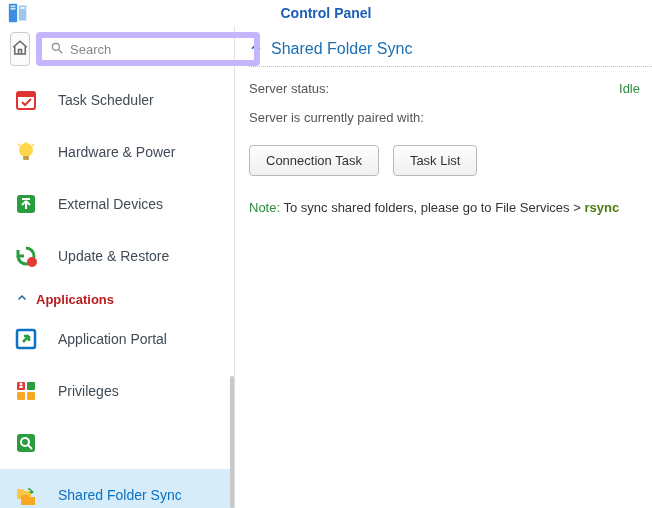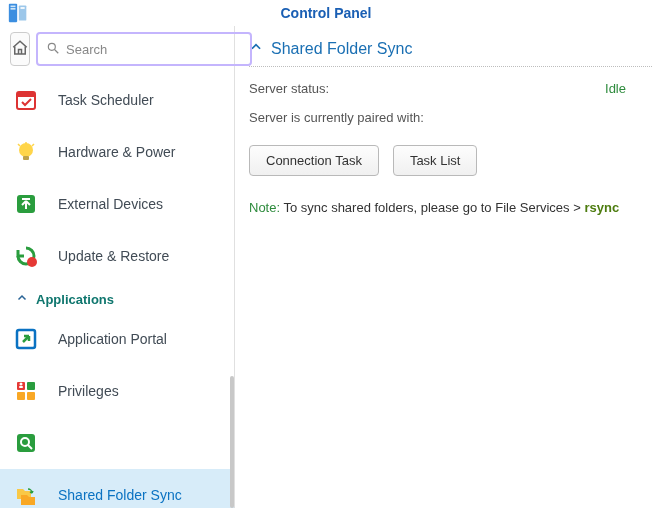--- a/index.html
+++ b/index.html
@@ -73,21 +73,21 @@
     background: #fbfbfb;
     display: flex;
     align-items: center;
     justify-content: center;
     cursor: pointer;
     color: #666;
   }
   .search-box {
     flex: 1;
     height: 34px;
-    border: 2px solid #c4b5fd;
+    border: 6px solid #c4b5fd;
     border-radius: 4px;
     display: flex;
     align-items: center;
     padding: 0 8px;
     gap: 6px;
     color: #888;
   }
   .search-box input {
     border: none;
     outline: none;
@@ -117,21 +117,21 @@
     flex-shrink: 0;
     display: flex;
     align-items: center;
     justify-content: center;
   }
   .section-header {
     display: flex;
     align-items: center;
     gap: 8px;
     padding: 10px 14px 6px 16px;
-    color: #0f766e;
+    color: #b91c1c;
     font-weight: 600;
     font-size: 13px;
     cursor: pointer;
   }
   .section-header .chev {
     color: #2a6496;
   }
   .main {
     flex: 1;
     padding: 14px 0 0 14px;
@@ -153,21 +153,21 @@
     margin: 0 0 14px 0;
   }
   .status-row {
     display: flex;
     align-items: center;
     margin-bottom: 14px;
     font-size: 13px;
     color: #555;
   }
   .status-row .label {}
-  .status-row .value { margin-left: auto; margin-right: 26px; color: #2e8b3d; }
+  .status-row .value { margin-left: auto; margin-right: 12px; color: #2e8b3d; }
   .paired-row {
     font-size: 13px;
     color: #555;
     margin-bottom: 20px;
   }
   .btn-row {
     display: flex;
     gap: 14px;
     margin-bottom: 24px;
   }

